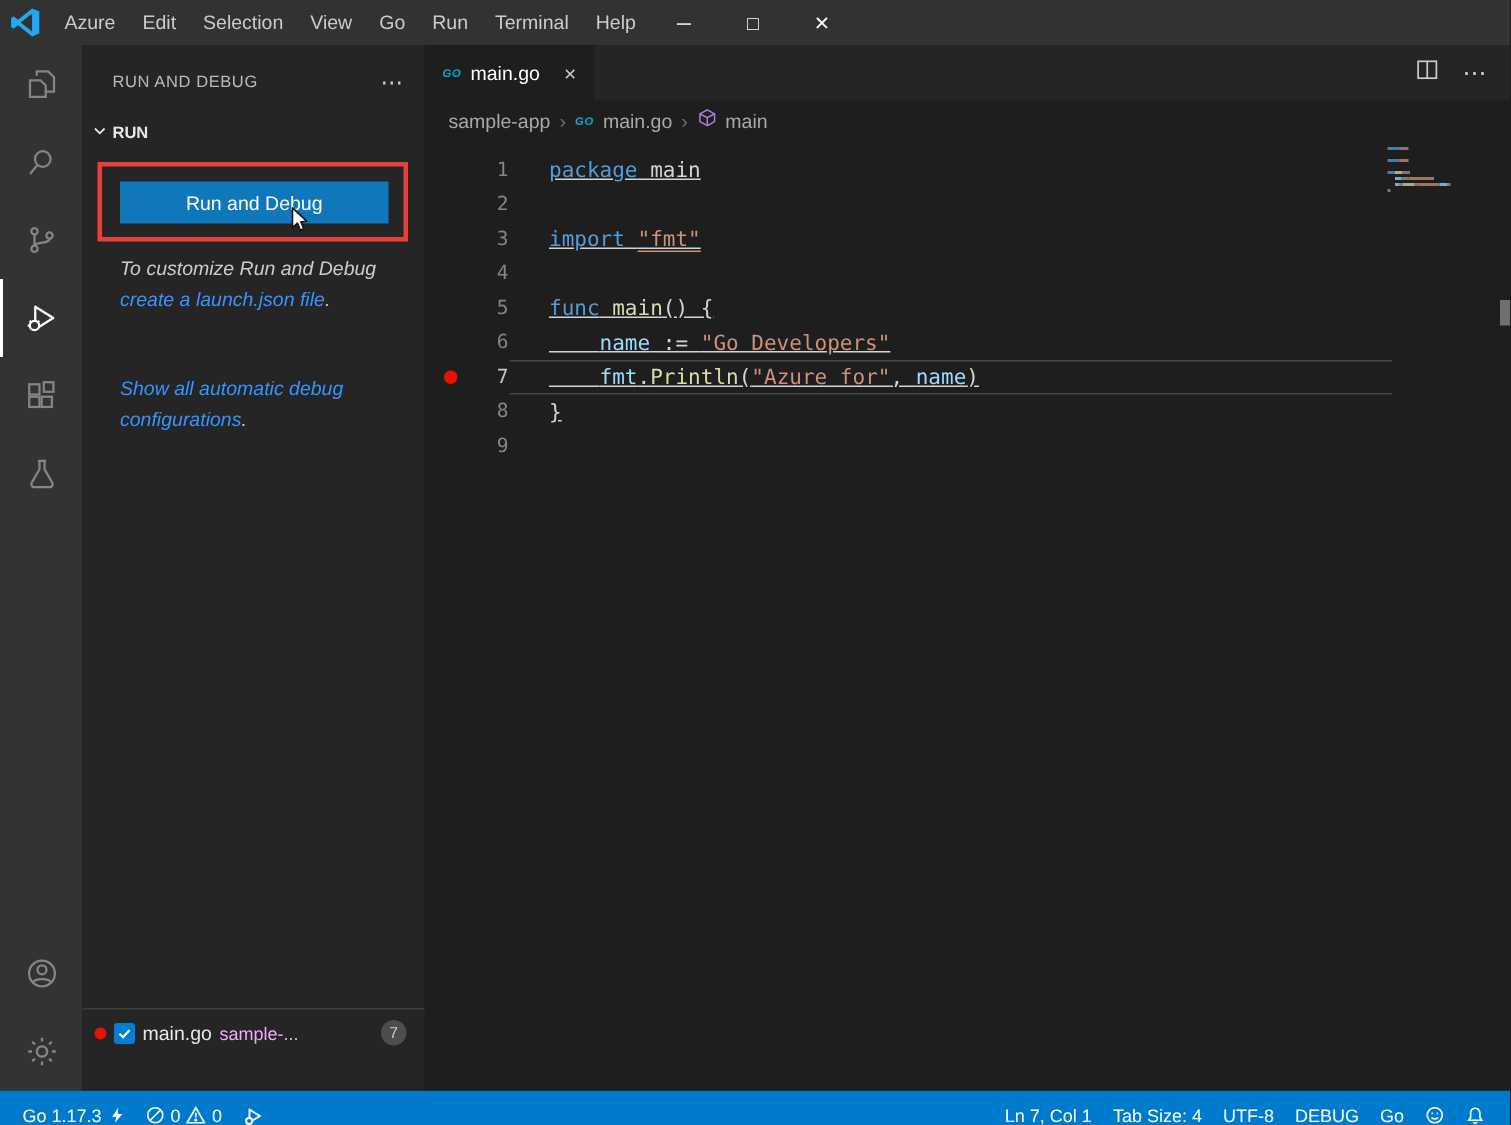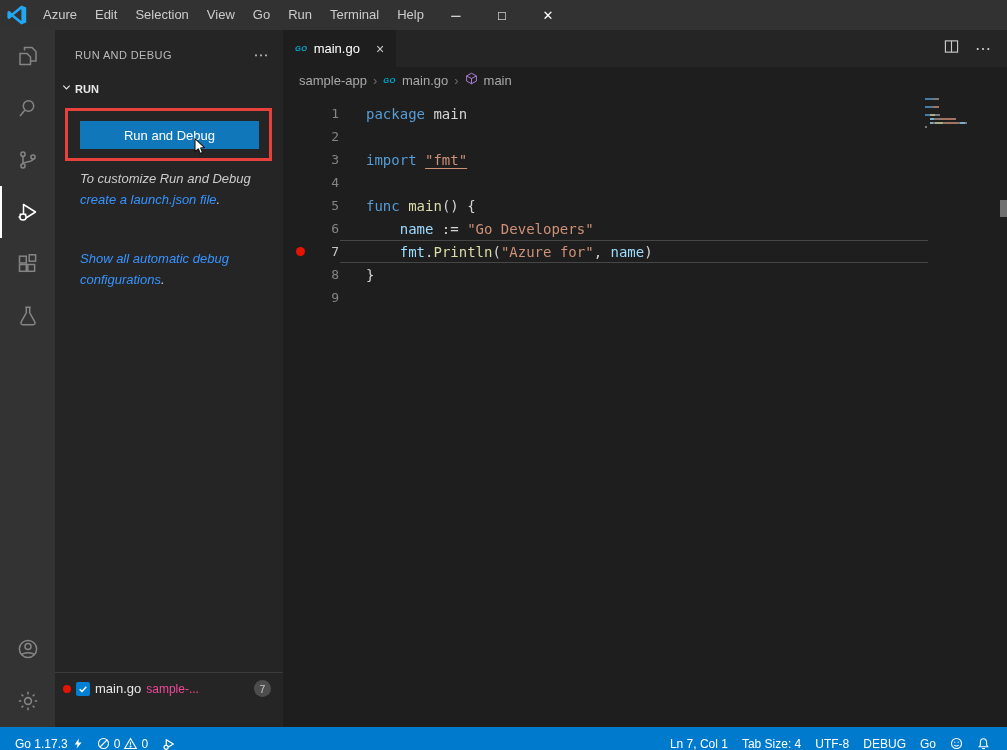--- a/index.html
+++ b/index.html
@@ -38,40 +38,40 @@
   .hint { position:absolute; left:25px; width:186px; font-size:13px; line-height:21px; color:#cccccc;font-style:italic; }
   .hint1 { top:138px; }
   .hint2 { top:218px; }
   .link { color:#3794ff; text-decoration:none; cursor:pointer; }
   .bp-section { position:absolute; left:0; right:0; bottom:0; height:55px; border-top:1px solid #3c3c3c; background:#252526; }
   .bp-head { padding:6px 0 0 6px; }
   .bp-row { display:flex; align-items:center; gap:5px; padding:7px 12px 0 8px; }
   .bp-dot-sm { width:8px; height:8px; border-radius:50%; background:#e51400; flex-shrink:0; }
   .checkbox { width:14px; height:14px; background:#007fd4; border-radius:2px; display:flex; align-items:center; justify-content:center; flex-shrink:0; }
   .bp-file { color:#e7e7e7; font-size:13px; white-space:nowrap; }
-  .bp-path { color:#ec4899; font-size:12px; flex:1; overflow:hidden; white-space:nowrap; text-overflow:ellipsis; }
+  .bp-path { color:#f0abfc; font-size:12px; flex:1; overflow:hidden; white-space:nowrap; text-overflow:ellipsis; }
   .badge { background:#4d4d4d; color:#cccccc; border-radius:9px; min-width:17px; height:17px; font-size:10.5px; display:flex; align-items:center; justify-content:center; padding:0 4px; flex-shrink:0; }
 
   
   .editor { flex:1; display:flex; flex-direction:column; background:#1e1e1e; min-width:0; }
   .tabbar { height:37px; background:#252526; display:flex; align-items:stretch; }
   .tab { background:#1e1e1e; display:flex; align-items:center; padding:0 12px; gap:6px; font-size:13px; color:#ffffff; cursor:pointer; }
   .tab-close { color:#cccccc; margin-left:10px; font-size:14px; cursor:pointer; }
   .tab-actions { margin-left:auto; display:flex; align-items:center; gap:16px; padding-right:16px; color:#cccccc; }
   .go-ico { color:#00acd7; font-size:7.5px; font-weight:bold; font-style:italic; letter-spacing:.5px; }
   .breadcrumbs { height:26px; display:flex; align-items:center; gap:6px; padding-left:16px; font-size:13px; color:#a9a9a9; }
   .crumb { cursor:pointer; }
   .crumb-sep { color:#6e6e6e; }
   .code-area { flex:1; position:relative; font-family:"DejaVu Sans Mono","Liberation Mono",monospace; font-size:14px; overflow:hidden; }
   .code-lines { padding-top:9px; }
   .code-line { display:flex; align-items:center; height:23px; position:relative; }
   .glyph { width:34px; display:flex; justify-content:center; align-items:center; flex-shrink:0; }
   .bp-dot { width:9px; height:9px; border-radius:50%; background:#e51400; }
   .ln { width:22px; text-align:right; color:#858585; font-size:13px; flex-shrink:0; }
-  .code-text { padding-left:27px; white-space:pre; color:#d4d4d4; }
+  .code-text { padding-left:27px; white-space:pre; color:#d4d4d4;text-decoration:underline; }
   .code-line.current .ln { color:#c6c6c6; }
   .code-line.current::before { content:""; position:absolute; left:57px; right:79px; top:0; bottom:0; border-top:1px solid rgba(255,255,255,.18); border-bottom:1px solid rgba(255,255,255,.18); pointer-events:none; }
   .tk-kw { color:#569cd6; }
   .tk-str { color:#ce9178; }
   .tk-str-u { color:#ce9178; text-decoration:underline; text-underline-offset:3px; }
   .tk-var { color:#9cdcfe; }
   .tk-fn { color:#dcdcaa; }
   .tk-pl { color:#d4d4d4; }
   .minimap { position:absolute; top:5px; right:12px; width:70px; }
   .mm-line { display:flex; height:2px; margin-bottom:2px; }

